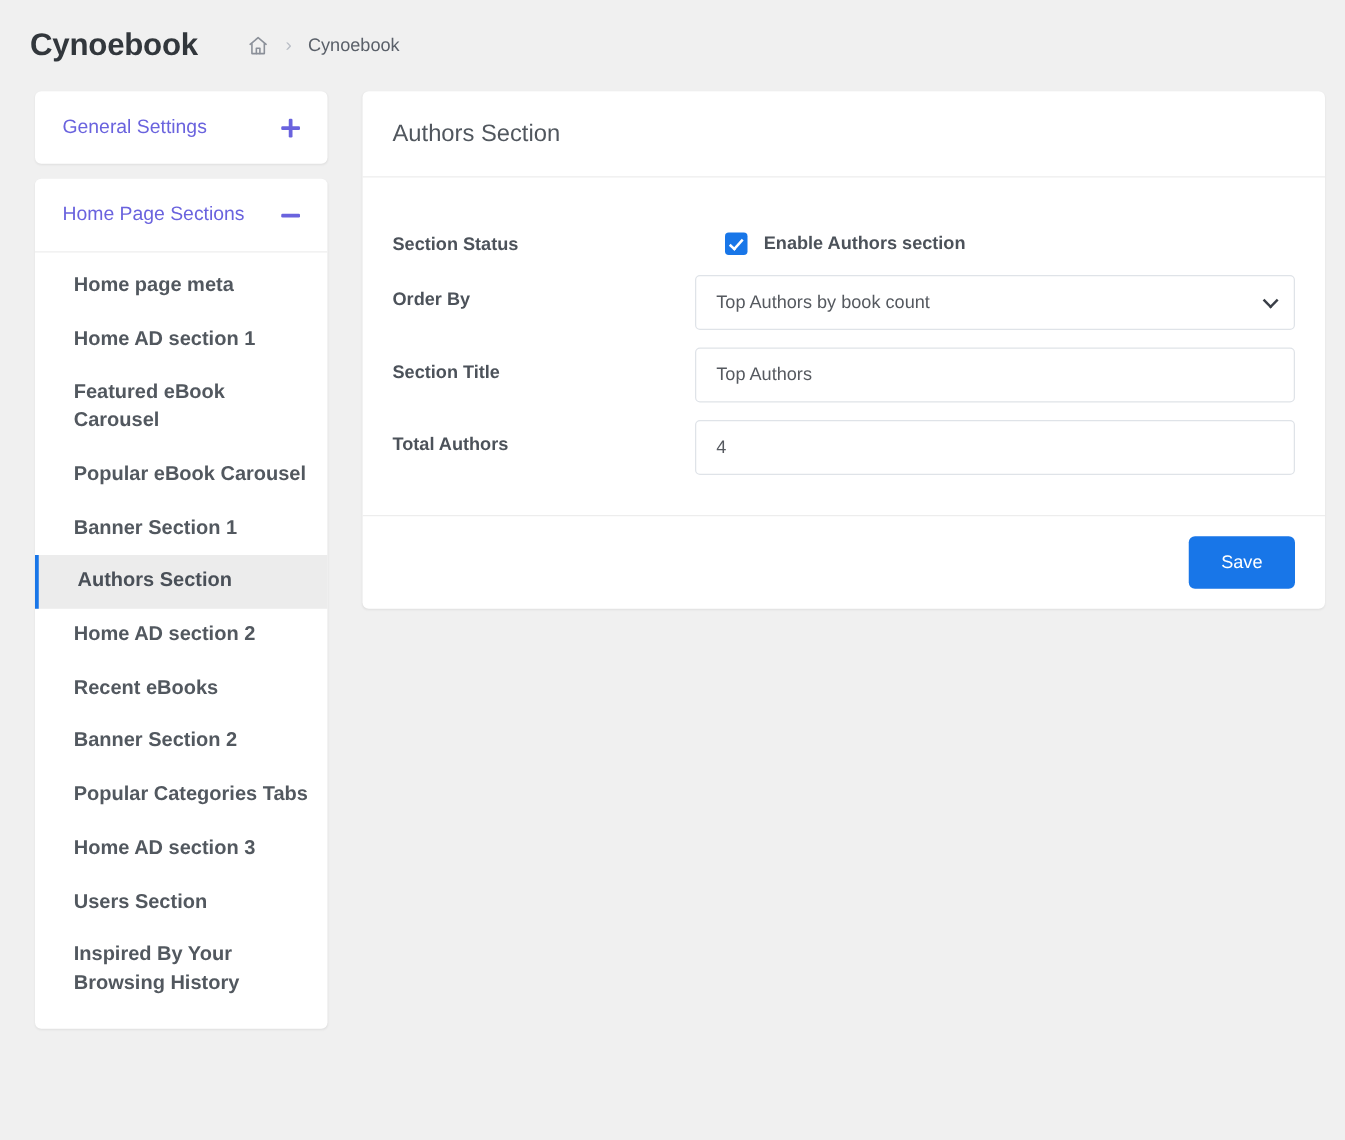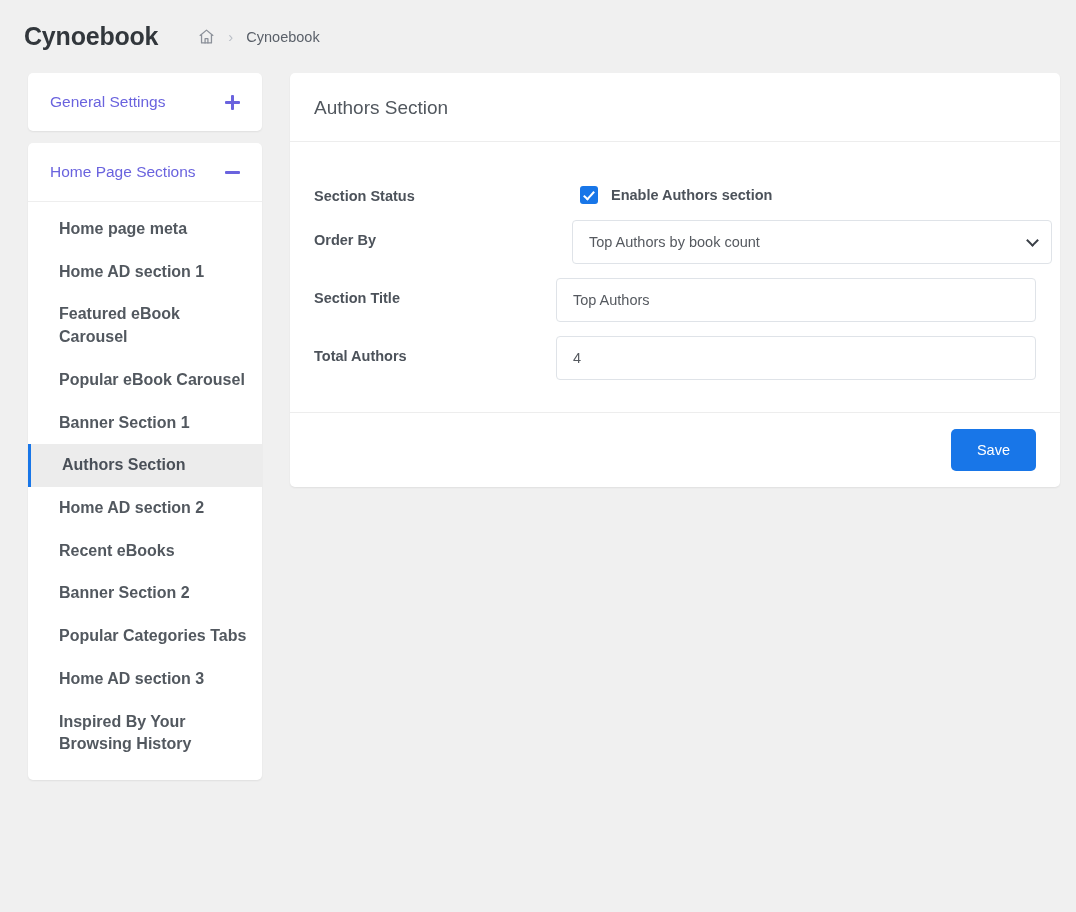--- a/index.html
+++ b/index.html
@@ -156,21 +156,21 @@
     border-radius: 4px;
     background: #ffffff;
     font-family: "Liberation Sans", sans-serif;
     font-size: 14.5px;
     color: #55595f;
     padding: 0 16px;
     outline: none;
     display: flex;
     align-items: center;
   }
-  .select { position: relative; padding-right: 38px; cursor: pointer; margin-left: 16px; }
+  .select { position: relative; padding-right: 38px; cursor: pointer; }
   .select .chev {
     position: absolute;
     right: 14px; top: 50%;
     width: 9px; height: 9px;
     margin-top: -6px;
     border: solid #3a3f47;
     border-width: 0 2px 2px 0;
     transform: rotate(45deg);
   }
 
@@ -234,20 +234,21 @@
           <div class="nav-item">Home AD section 1</div>
           <div class="nav-item">Featured eBook Carousel</div>
           <div class="nav-item">Popular eBook Carousel</div>
           <div class="nav-item">Banner Section 1</div>
           <div class="nav-item active">Authors Section</div>
           <div class="nav-item">Home AD section 2</div>
           <div class="nav-item">Recent eBooks</div>
           <div class="nav-item">Banner Section 2</div>
           <div class="nav-item">Popular Categories Tabs</div>
           <div class="nav-item">Home AD section 3</div>
+          <div class="nav-item">Users Section</div>
           <div class="nav-item">Inspired By Your Browsing History</div>
         </div>
       </div>
     </div>
 
     <div class="card">
       <div class="card-head">
         <div class="card-title">Authors Section</div>
       </div>
 

